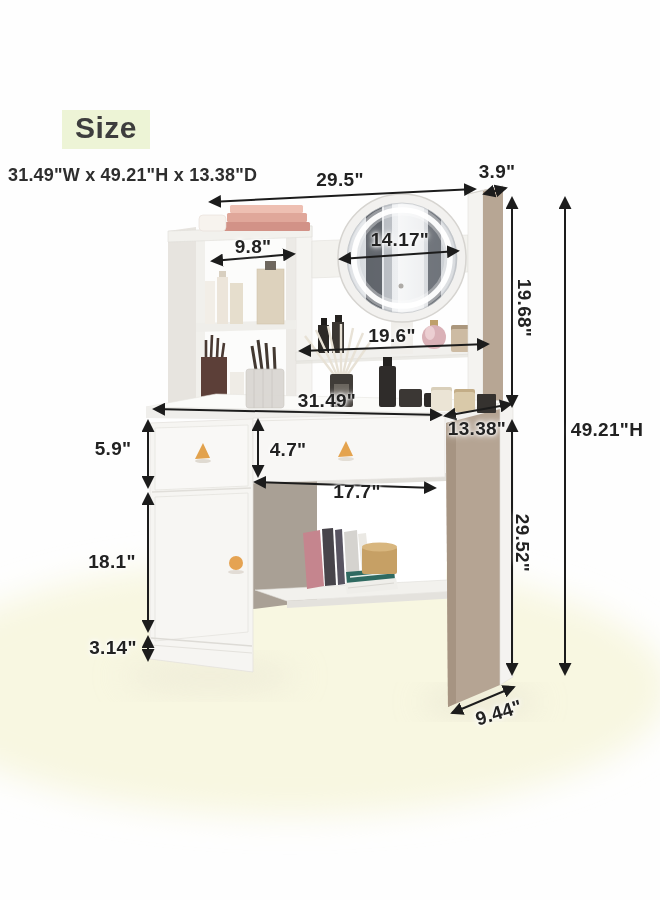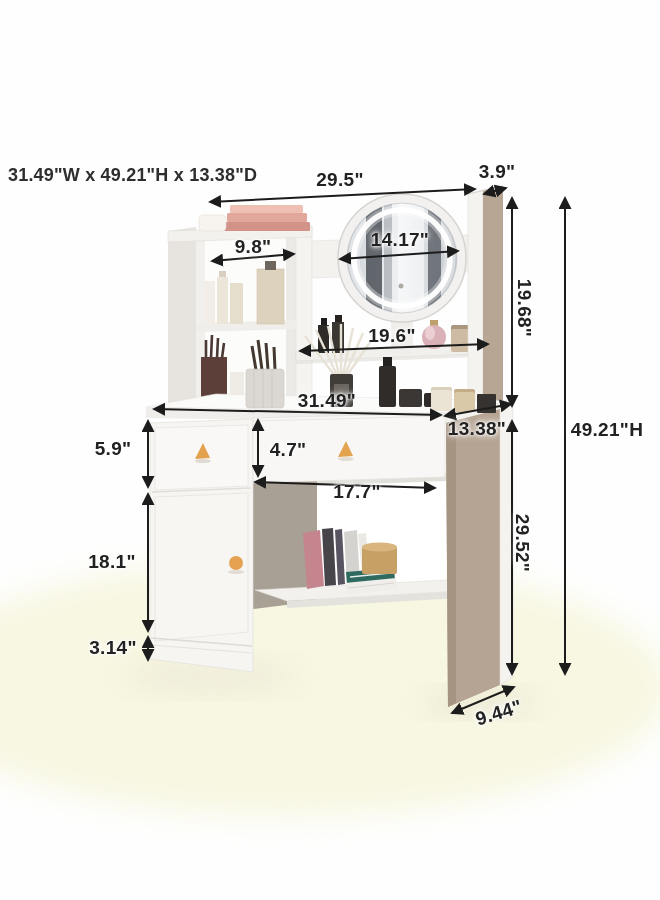--- a/index.html
+++ b/index.html
@@ -218,20 +218,21 @@
       <line x1="512" y1="421" x2="512" y2="674" marker-start="url(#arr)" marker-end="url(#arr)"></line>
       <line x1="148" y1="421" x2="148" y2="487" marker-start="url(#arr)" marker-end="url(#arr)"></line>
       <line x1="258" y1="420" x2="258" y2="476" marker-start="url(#arr)" marker-end="url(#arr)"></line>
       <line x1="255" y1="482" x2="435" y2="488" marker-start="url(#arr)" marker-end="url(#arr)"></line>
       <line x1="148" y1="494" x2="148" y2="631" marker-start="url(#arr)" marker-end="url(#arr)"></line>
       <line x1="148" y1="637" x2="148" y2="660" marker-start="url(#arr)" marker-end="url(#arr)"></line>
       <line x1="452" y1="713" x2="514" y2="687" marker-start="url(#arr)" marker-end="url(#arr)"></line>
     </g>
   </svg>
 
+  <div class="size-badge">Size</div>
   <div class="summary">31.49"W x 49.21"H x 13.38"D</div>
 
   <div class="dim" style="left:340px;top:180px">29.5"</div>
   <div class="dim" style="left:497px;top:172px">3.9"</div>
   <div class="dim" style="left:253px;top:247px">9.8"</div>
   <div class="dim" style="left:400px;top:240px">14.17"</div>
   <div class="dim rot" style="left:524px;top:308px">19.68"</div>
   <div class="dim" style="left:392px;top:336px">19.6"</div>
   <div class="dim" style="left:327px;top:401px">31.49"</div>
   <div class="dim" style="left:477px;top:429px">13.38"</div>

